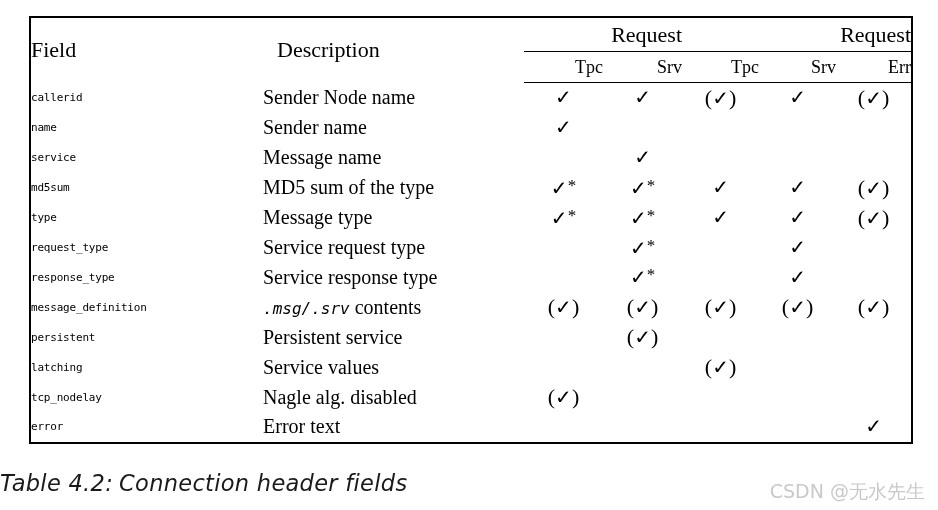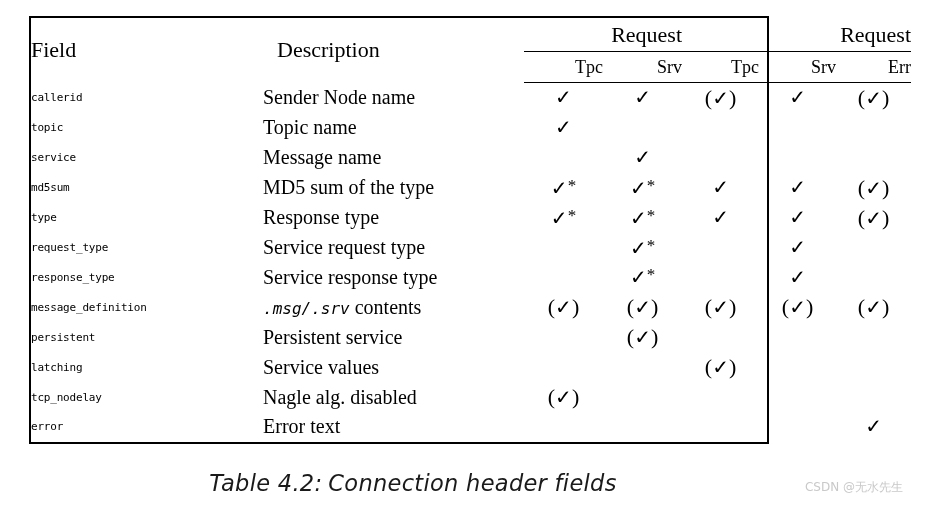--- a/index.html
+++ b/index.html
@@ -21,21 +21,21 @@
     left: 0; top: 0;
     width: 938px;
     height: 510px;
   }
 
   
   #table-wrap {
     position: absolute;
     left: 29px;
     top: 16px;
-    width: 740px;
+    width: 884px;
     height: 428px;
     box-sizing: border-box;
     border-left: 2px solid #000;
     border-right: 2px solid #000;
     border-top: 2.5px solid #000;
     border-bottom: 2.5px solid #000;
   }
 
   table.ctab {
     border-collapse: collapse;
@@ -135,39 +135,39 @@
   td.mark .star {
     font-size: 17px;
     vertical-align: 4px;
     margin-left: 0px;
   }
   td.mark .par { font-size: 22px; }
 
   
   #caption {
     position: absolute;
-    left: 12px;
+    left: 0;
     top: 470px;
     width: 802px;
-    text-align: center;
+    text-align: left;
     font-family: "DejaVu Sans", "Liberation Sans", sans-serif;
     font-style: italic;
     font-size: 22.5px;
     color: #1a1a1a;
     letter-spacing: 0.3px;
   }
   #caption .cap-num { margin-right: 6px; }
 
   
   #watermark {
     position: absolute;
-    right: 35px;
+    right: 13px;
     top: 479px;
     font-family: "DejaVu Sans", "Liberation Sans", sans-serif;
-    font-size: 12px;
+    font-size: 19px;
     color: #c9c9c9;
     white-space: nowrap;
   }
 </style>
 </head>
 <body>
 
 <div id="figure">
 
   <div id="table-wrap">
@@ -200,22 +200,22 @@
           <tr>
             <td class="field">callerid</td>
             <td class="desc">Sender Node name</td>
             <td class="mark vline-l"><span class="chk">✓</span></td>
             <td class="mark"><span class="chk">✓</span></td>
             <td class="mark vline-l"><span class="par">(</span><span class="chk">✓</span><span class="par">)</span></td>
             <td class="mark"><span class="chk">✓</span></td>
             <td class="mark"><span class="par">(</span><span class="chk">✓</span><span class="par">)</span></td>
           </tr>
           <tr>
-            <td class="field">topic</td>
-            <td class="desc">Topic name</td>
+            <td class="field">name</td>
+            <td class="desc">Sender name</td>
             <td class="mark vline-l"><span class="chk">✓</span></td>
             <td class="mark"></td>
             <td class="mark vline-l"></td>
             <td class="mark"></td>
             <td class="mark"></td>
           </tr>
           <tr>
             <td class="field">service</td>
             <td class="desc">Message name</td>
             <td class="mark vline-l"></td>
@@ -228,21 +228,21 @@
             <td class="field">md5sum</td>
             <td class="desc">MD5 sum of the type</td>
             <td class="mark vline-l"><span class="chk">✓</span><span class="star">*</span></td>
             <td class="mark"><span class="chk">✓</span><span class="star">*</span></td>
             <td class="mark vline-l"><span class="chk">✓</span></td>
             <td class="mark"><span class="chk">✓</span></td>
             <td class="mark"><span class="par">(</span><span class="chk">✓</span><span class="par">)</span></td>
           </tr>
           <tr>
             <td class="field">type</td>
-            <td class="desc">Response type</td>
+            <td class="desc">Message type</td>
             <td class="mark vline-l"><span class="chk">✓</span><span class="star">*</span></td>
             <td class="mark"><span class="chk">✓</span><span class="star">*</span></td>
             <td class="mark vline-l"><span class="chk">✓</span></td>
             <td class="mark"><span class="chk">✓</span></td>
             <td class="mark"><span class="par">(</span><span class="chk">✓</span><span class="par">)</span></td>
           </tr>
           <tr>
             <td class="field">request_type</td>
             <td class="desc">Service request type</td>
             <td class="mark vline-l"></td>

